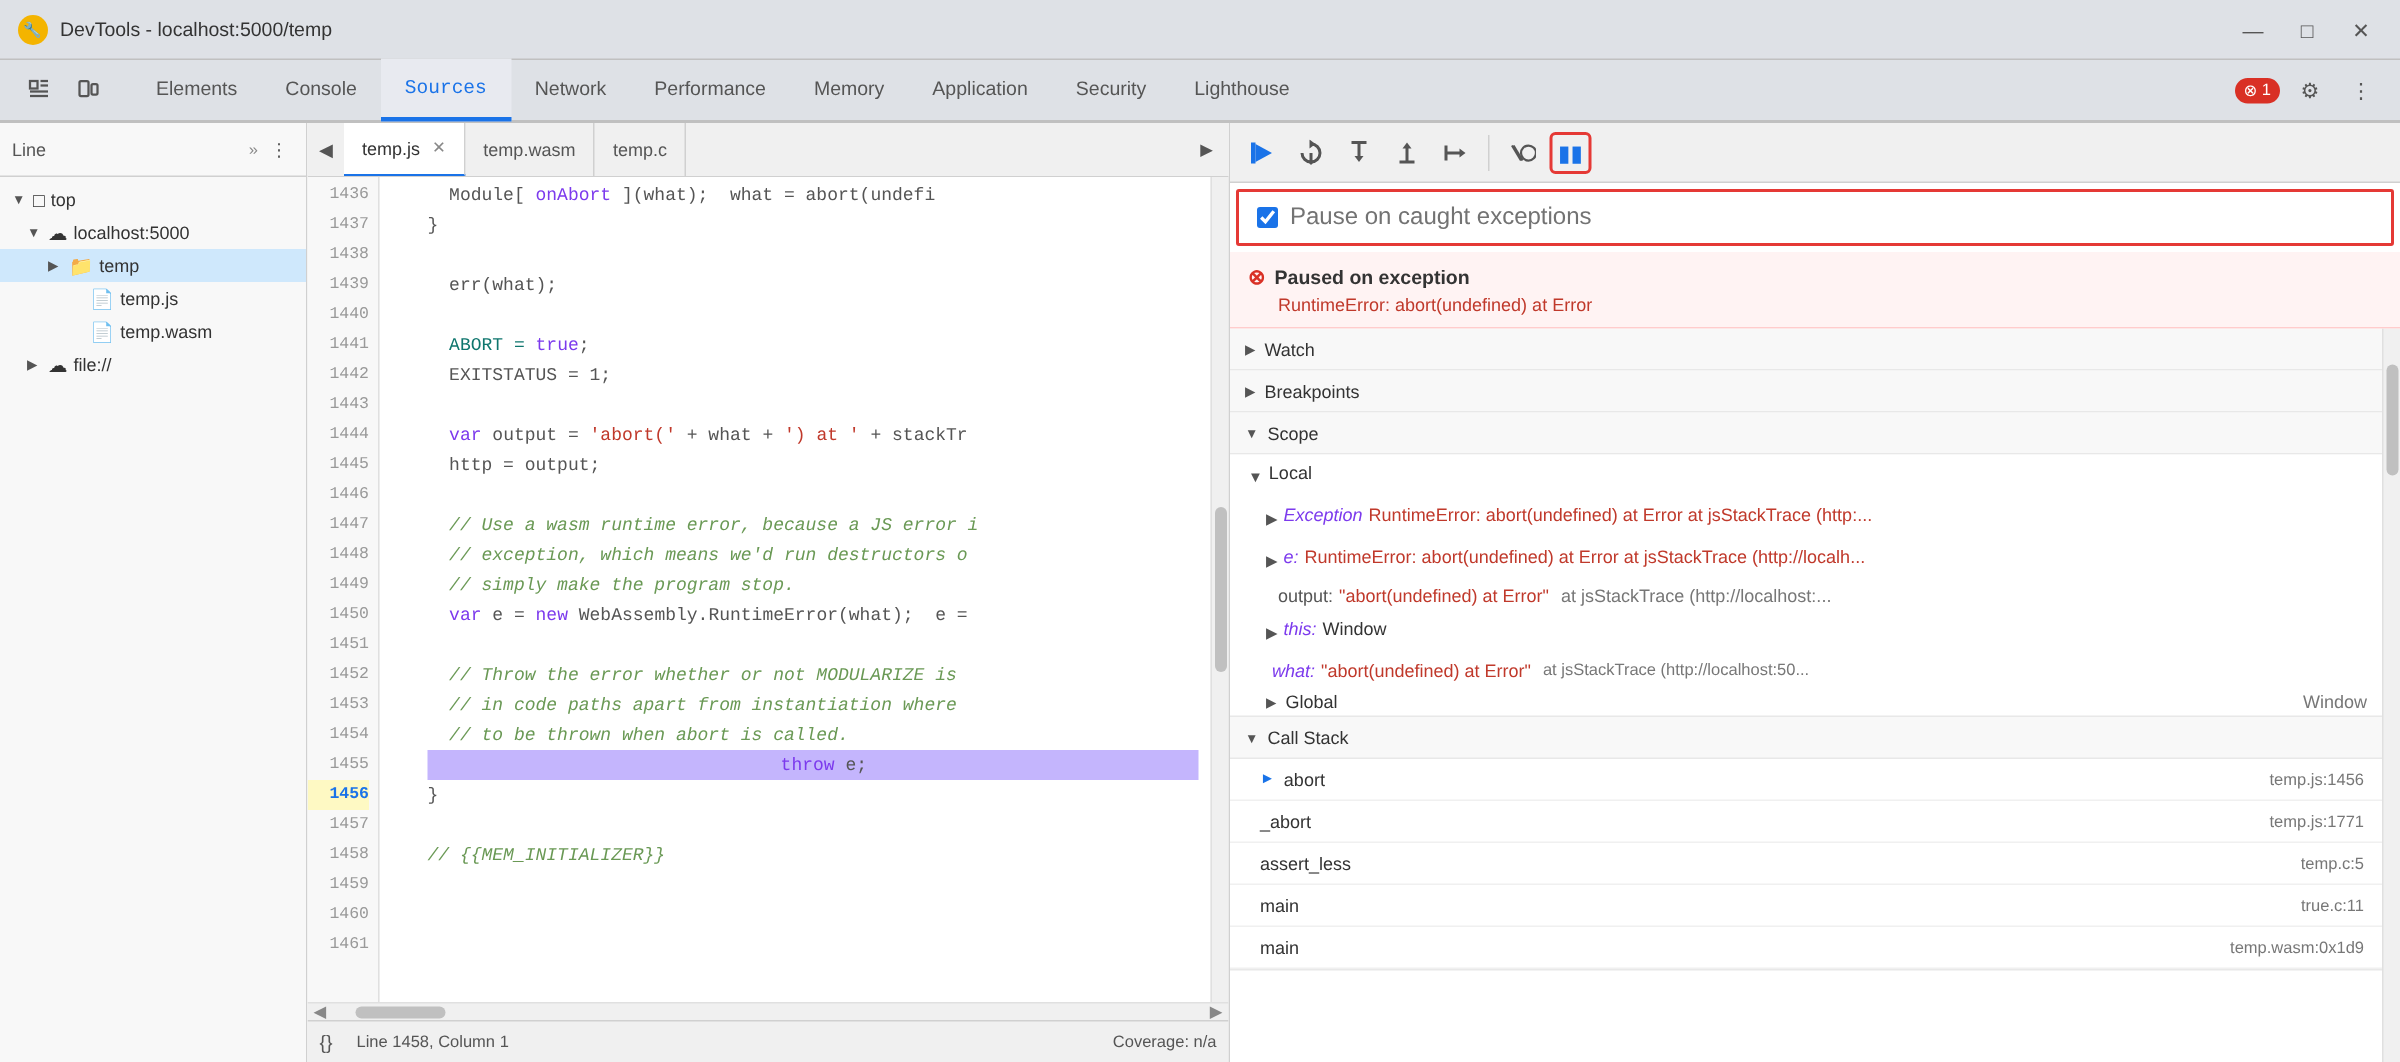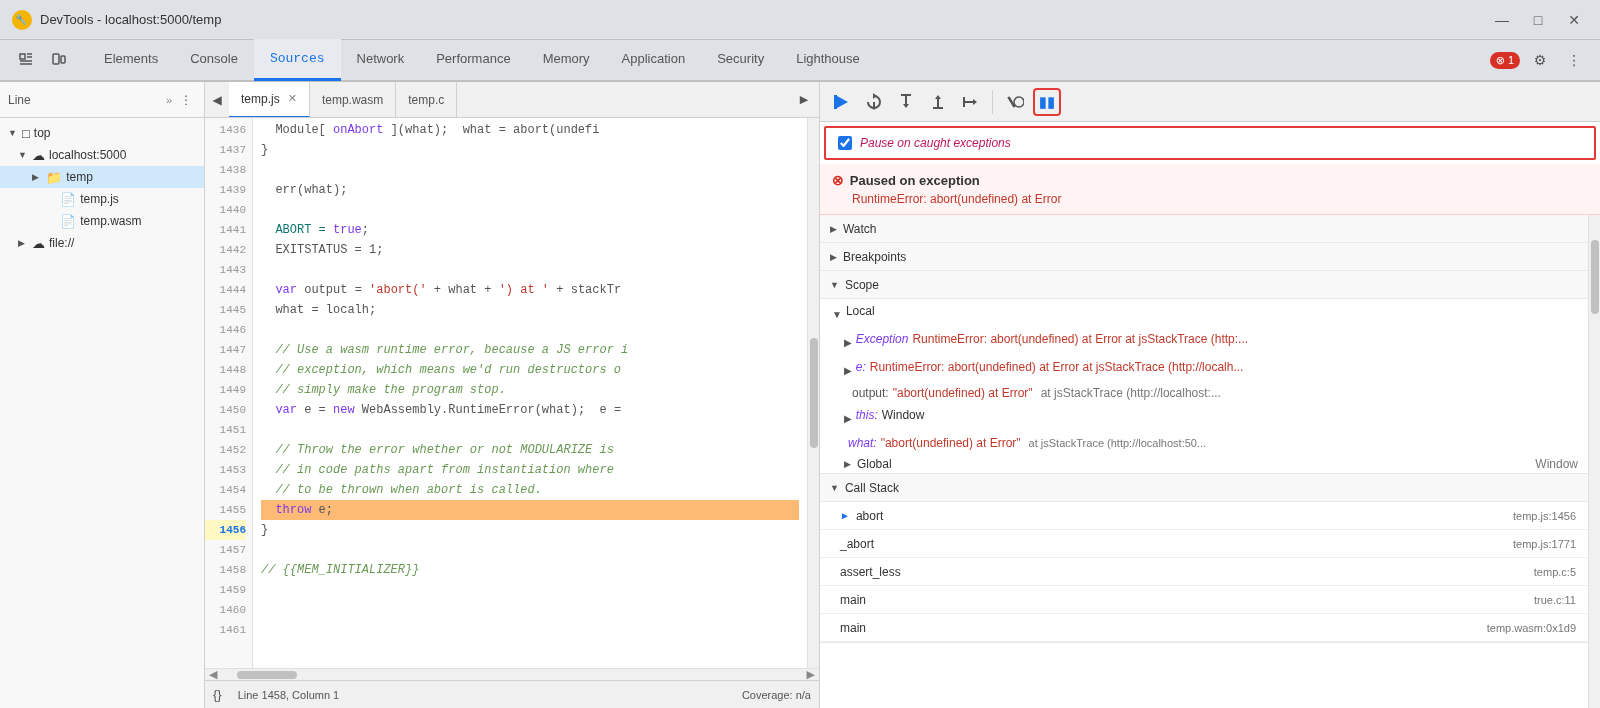--- a/index.html
+++ b/index.html
@@ -92,22 +92,22 @@
     #editor-tabs .tab-controls { margin-left: auto; display: flex; align-items: center; padding: 0 4px; }
 
     
     #code-area {
       flex: 1; display: flex; overflow: hidden; position: relative; font-family: 'Consolas', 'Courier New', monospace; font-size: 12px;
     }
     #line-numbers {
       width: 48px; background: #f8f8f8; border-right: 1px solid #e0e0e0; text-align: right; padding-right: 6px; color: #999; font-size: 11px; line-height: 20px; overflow: hidden; flex-shrink: 0; padding-top: 2px;
     }
     #code-content { flex: 1; overflow: auto; padding: 2px 8px; line-height: 20px; }
-    .code-line { display: flex; align-items: center; white-space: pre; height: 20px; }
-    .code-line.highlighted { background: #fdba74; }
+    .code-line { display: flex; align-items: center; white-space: pre; height: 20px; margin-left: 24px; }
+    .code-line.highlighted { background: #c4b5fd; justify-content: center; }
     .kw { color: #7c3aed; }
     .str { color: #c0392b; }
     .cm { color: #6a9955; font-style: italic; }
 
     
     #code-scrollbar { width: 12px; background: #f0f0f0; border-left: 1px solid #e0e0e0; position: relative; }
     #code-scrollbar-thumb { position: absolute; width: 8px; left: 2px; top: 40%; height: 20%; background: #c0c0c0; border-radius: 4px; }
 
     
     #editor-statusbar {
@@ -130,21 +130,21 @@
     }
     .debug-btn.paused-active { border: 2px solid #e53935; color: #1a73e8; background: transparent; }
     .debugger-sep { width: 1px; height: 24px; background: #d0d0d0; margin: 0 4px; }
 
     
     #pause-exceptions {
       display: flex; align-items: center; gap: 8px; padding: 8px 12px; background: #fff; border-bottom: 1px solid #d0d0d0;
       border: 2px solid #e53935; border-radius: 2px; margin: 4px; position: relative;
     }
     #pause-exceptions input[type=checkbox] { accent-color: #1a73e8; width: 14px; height: 14px; }
-    #pause-exceptions label { font-size: 12px; color: #be185d; cursor: pointer; font-style: italic; }
+    #pause-exceptions label { font-size: 16px; color: #737373; cursor: pointer; }
 
     
     #paused-banner {
       background: #fff3f3; border-bottom: 1px solid #fcc; padding: 8px 12px;
     }
     #paused-banner .paused-title {
       display: flex; align-items: center; gap: 6px; font-size: 13px; font-weight: 600; color: #333; margin-bottom: 4px;
     }
     #paused-banner .paused-error { font-size: 12px; color: #c0392b; margin-left: 20px; }
     .error-circle { color: #d93025; font-size: 14px; }
@@ -349,21 +349,21 @@
       <div id="code-content">
         <div class="code-line"><span style="color:#555;">  Module[</span><span class="kw"> onAbort </span><span style="color:#555;">](what);</span><span style="color:#555;">  what = abort(undefi</span></div>
         <div class="code-line"><span style="color:#555;">}</span></div>
         <div class="code-line"></div>
         <div class="code-line"><span style="color:#555;">  err(what);</span></div>
         <div class="code-line"></div>
         <div class="code-line"><span style="color:#0f766e;">  ABORT = </span><span class="kw">true</span><span style="color:#555;">;</span></div>
         <div class="code-line"><span style="color:#555;">  EXITSTATUS = 1;</span></div>
         <div class="code-line"></div>
         <div class="code-line"><span class="kw">  var</span><span style="color:#555;"> output = </span><span class="str">'abort('</span><span style="color:#555;"> + what + </span><span class="str">') at '</span><span style="color:#555;"> + stackTr</span></div>
-        <div class="code-line"><span style="color:#555;">  what = localh;</span></div>
+        <div class="code-line"><span style="color:#555;">  http = output;</span></div>
         <div class="code-line"></div>
         <div class="code-line"><span class="cm">  // Use a wasm runtime error, because a JS error i</span></div>
         <div class="code-line"><span class="cm">  // exception, which means we'd run destructors o</span></div>
         <div class="code-line"><span class="cm">  // simply make the program stop.</span></div>
         <div class="code-line"><span class="kw">  var</span><span style="color:#555;"> e = </span><span class="kw">new</span><span style="color:#555;"> WebAssembly.RuntimeError(what);  e =</span></div>
         <div class="code-line"></div>
         <div class="code-line"><span class="cm">  // Throw the error whether or not MODULARIZE is</span></div>
         <div class="code-line"><span class="cm">  // in code paths apart from instantiation where</span></div>
         <div class="code-line"><span class="cm">  // to be thrown when abort is called.</span></div>
         <div class="code-line highlighted"><span class="kw">  throw</span><span style="color:#555;"> e;</span></div>

